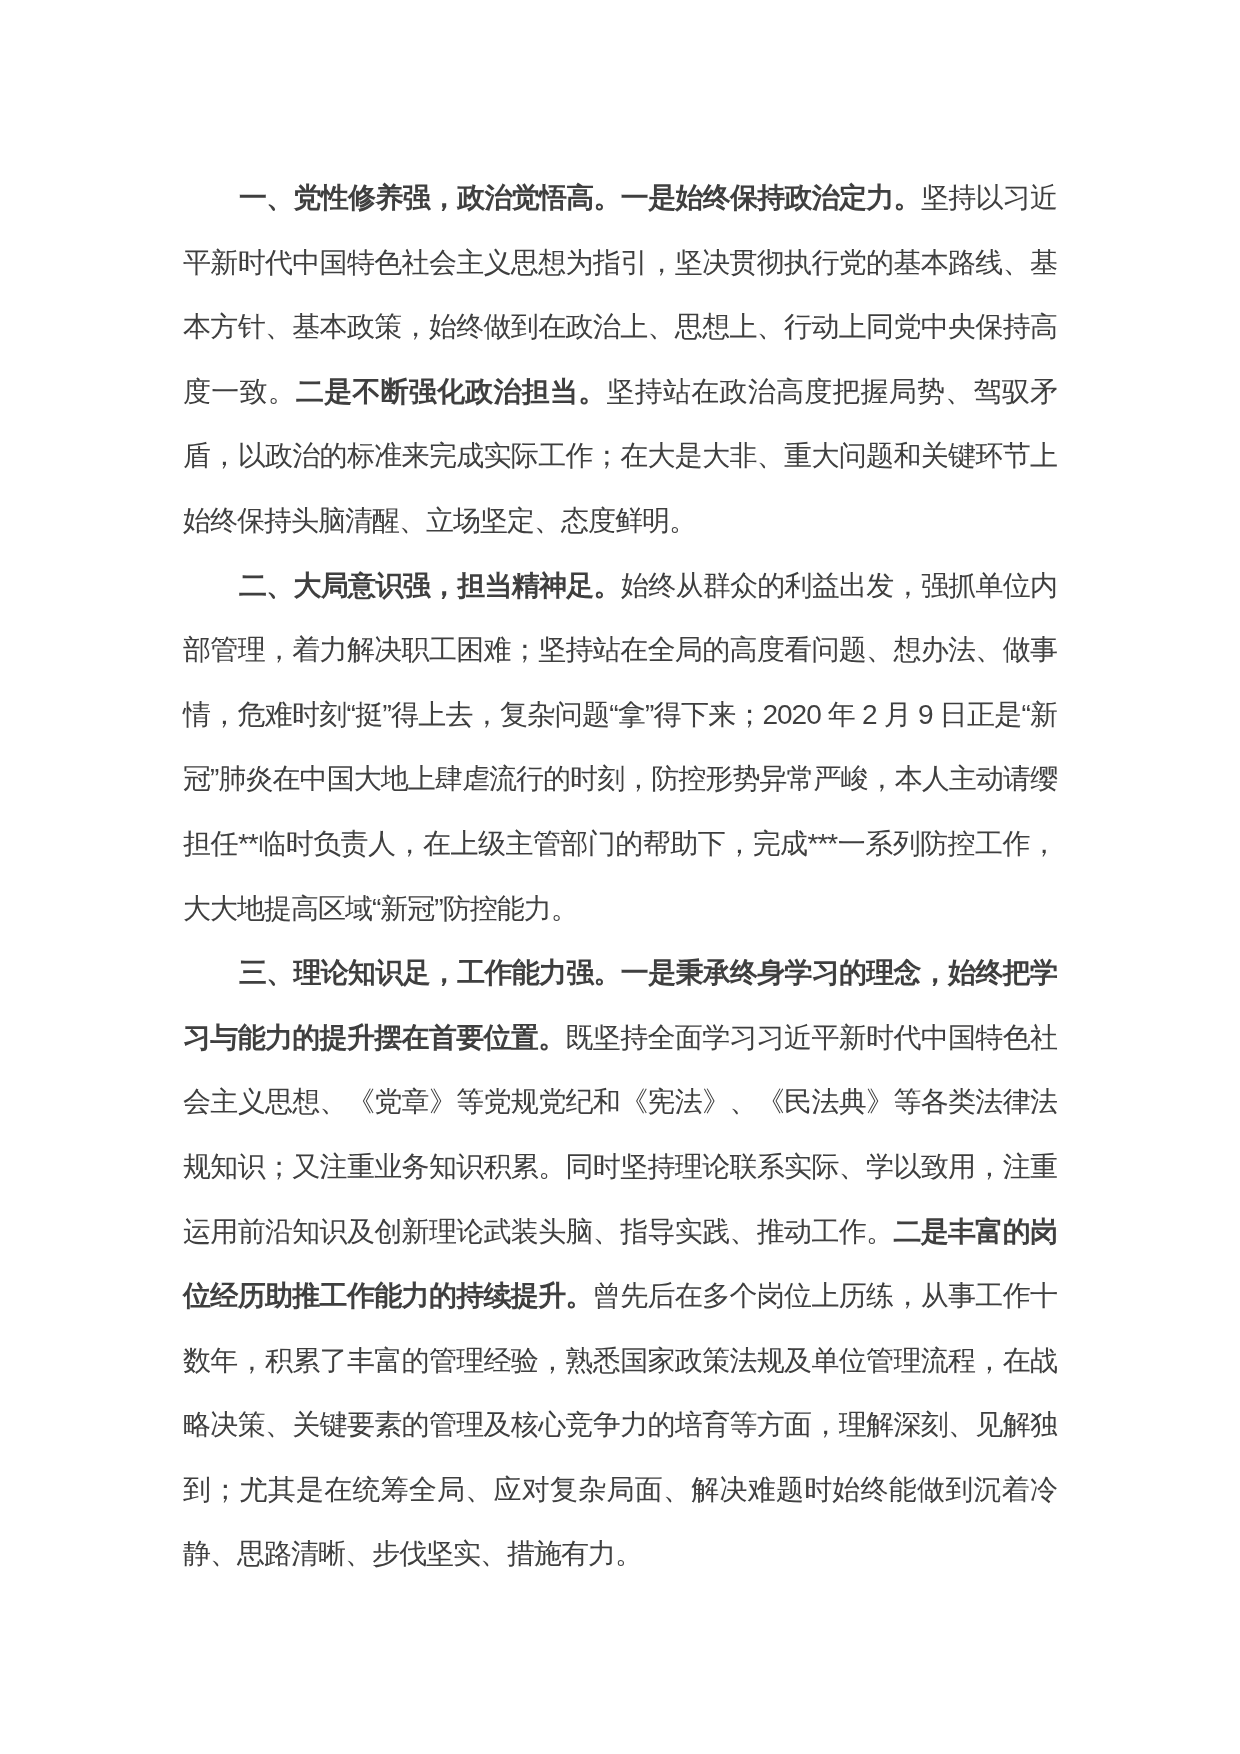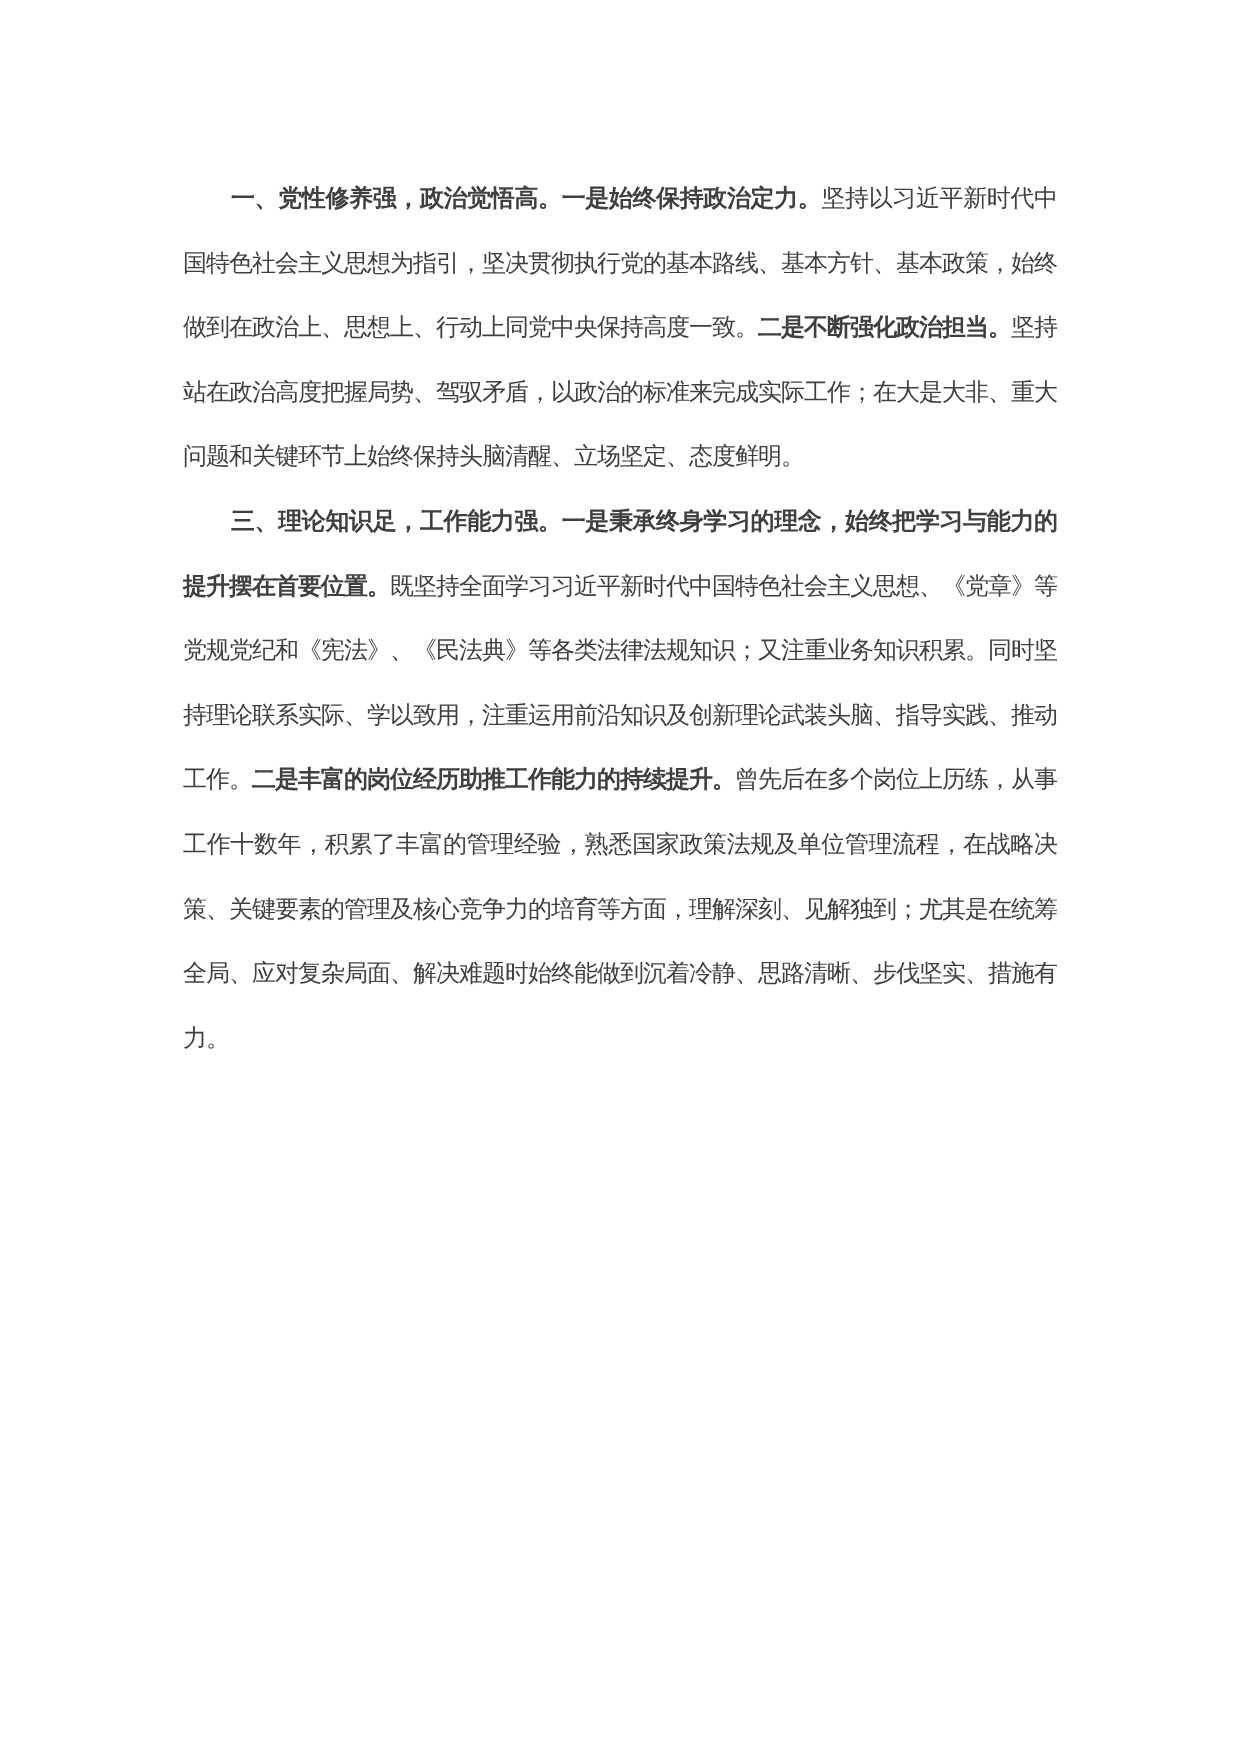--- a/index.html
+++ b/index.html
@@ -14,35 +14,36 @@
     background: #ffffff;
     overflow: hidden;
     font-family: "Liberation Sans", "DejaVu Sans", sans-serif;
   }
   .doc-content {
     position: absolute;
     left: 183px;
     top: 166px;
     width: 874px;
     color: #3f3f3f;
-    font-size: 24px;
+    font-size: 28px;
     line-height: 64.6px;
     letter-spacing: -1px;
     text-align: justify;
   }
   .doc-content p {
     margin: 0;
     padding: 0;
     text-indent: 2em;
   }
   .doc-content .run-bold {
     font-weight: bold;
   }
 </style>
 </head>
 <body>
 
 <div class="page" style="background: rgb(255, 255, 255);">
   <div class="doc-content" id="doc-content" style="color: rgb(63, 63, 63);">
       <p><span class="run-bold">一、党性修养强，政治觉悟高。一是始终保持政治定力。</span><span>坚持以习近平新时代中国特色社会主义思想为指引，坚决贯彻执行党的基本路线、基本方针、基本政策，始终做到在政治上、思想上、行动上同党中央保持高度一致。</span><span class="run-bold">二是不断强化政治担当。</span><span>坚持站在政治高度把握局势、驾驭矛盾，以政治的标准来完成实际工作；在大是大非、重大问题和关键环节上始终保持头脑清醒、立场坚定、态度鲜明。</span></p>
+      <p><span class="run-bold">二、大局意识强，担当精神足。</span><span>始终从群众的利益出发，强抓单位内部管理，着力解决职工困难；坚持站在全局的高度看问题、想办法、做事情，危难时刻“挺”得上去，复杂问题“拿”得下来；2020 年 2 月 9 日正是“新冠”肺炎在中国大地上肆虐流行的时刻，防控形势异常严峻，本人主动请缨担任**临时负责人，在上级主管部门的帮助下，完成***一系列防控工作，大大地提高区域“新冠”防控能力。</span></p>
       <p><span class="run-bold">三、理论知识足，工作能力强。一是秉承终身学习的理念，始终把学习与能力的提升摆在首要位置。</span><span>既坚持全面学习习近平新时代中国特色社会主义思想、《党章》等党规党纪和《宪法》、《民法典》等各类法律法规知识；又注重业务知识积累。同时坚持理论联系实际、学以致用，注重运用前沿知识及创新理论武装头脑、指导实践、推动工作。</span><span class="run-bold">二是丰富的岗位经历助推工作能力的持续提升。</span><span>曾先后在多个岗位上历练，从事工作十数年，积累了丰富的管理经验，熟悉国家政策法规及单位管理流程，在战略决策、关键要素的管理及核心竞争力的培育等方面，理解深刻、见解独到；尤其是在统筹全局、应对复杂局面、解决难题时始终能做到沉着冷静、思路清晰、步伐坚实、措施有力。</span></p>
     </div>
 </div>
 
 </body></html>

